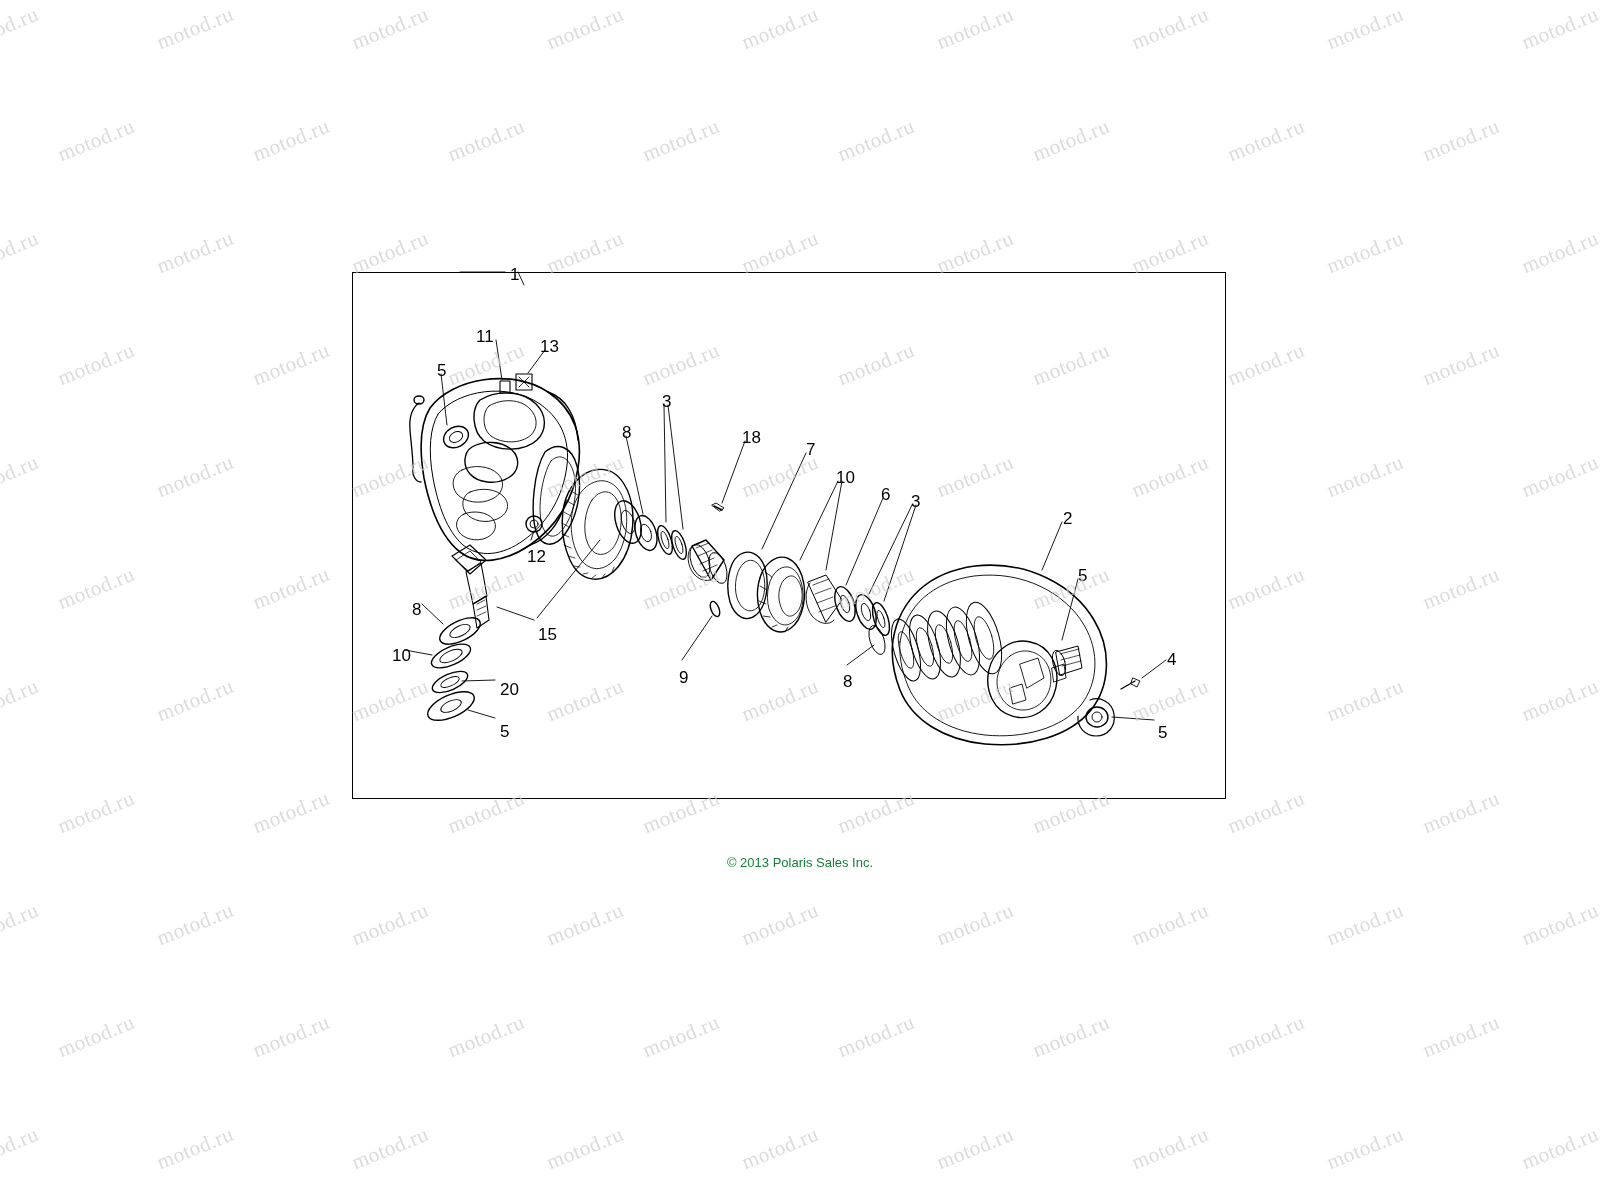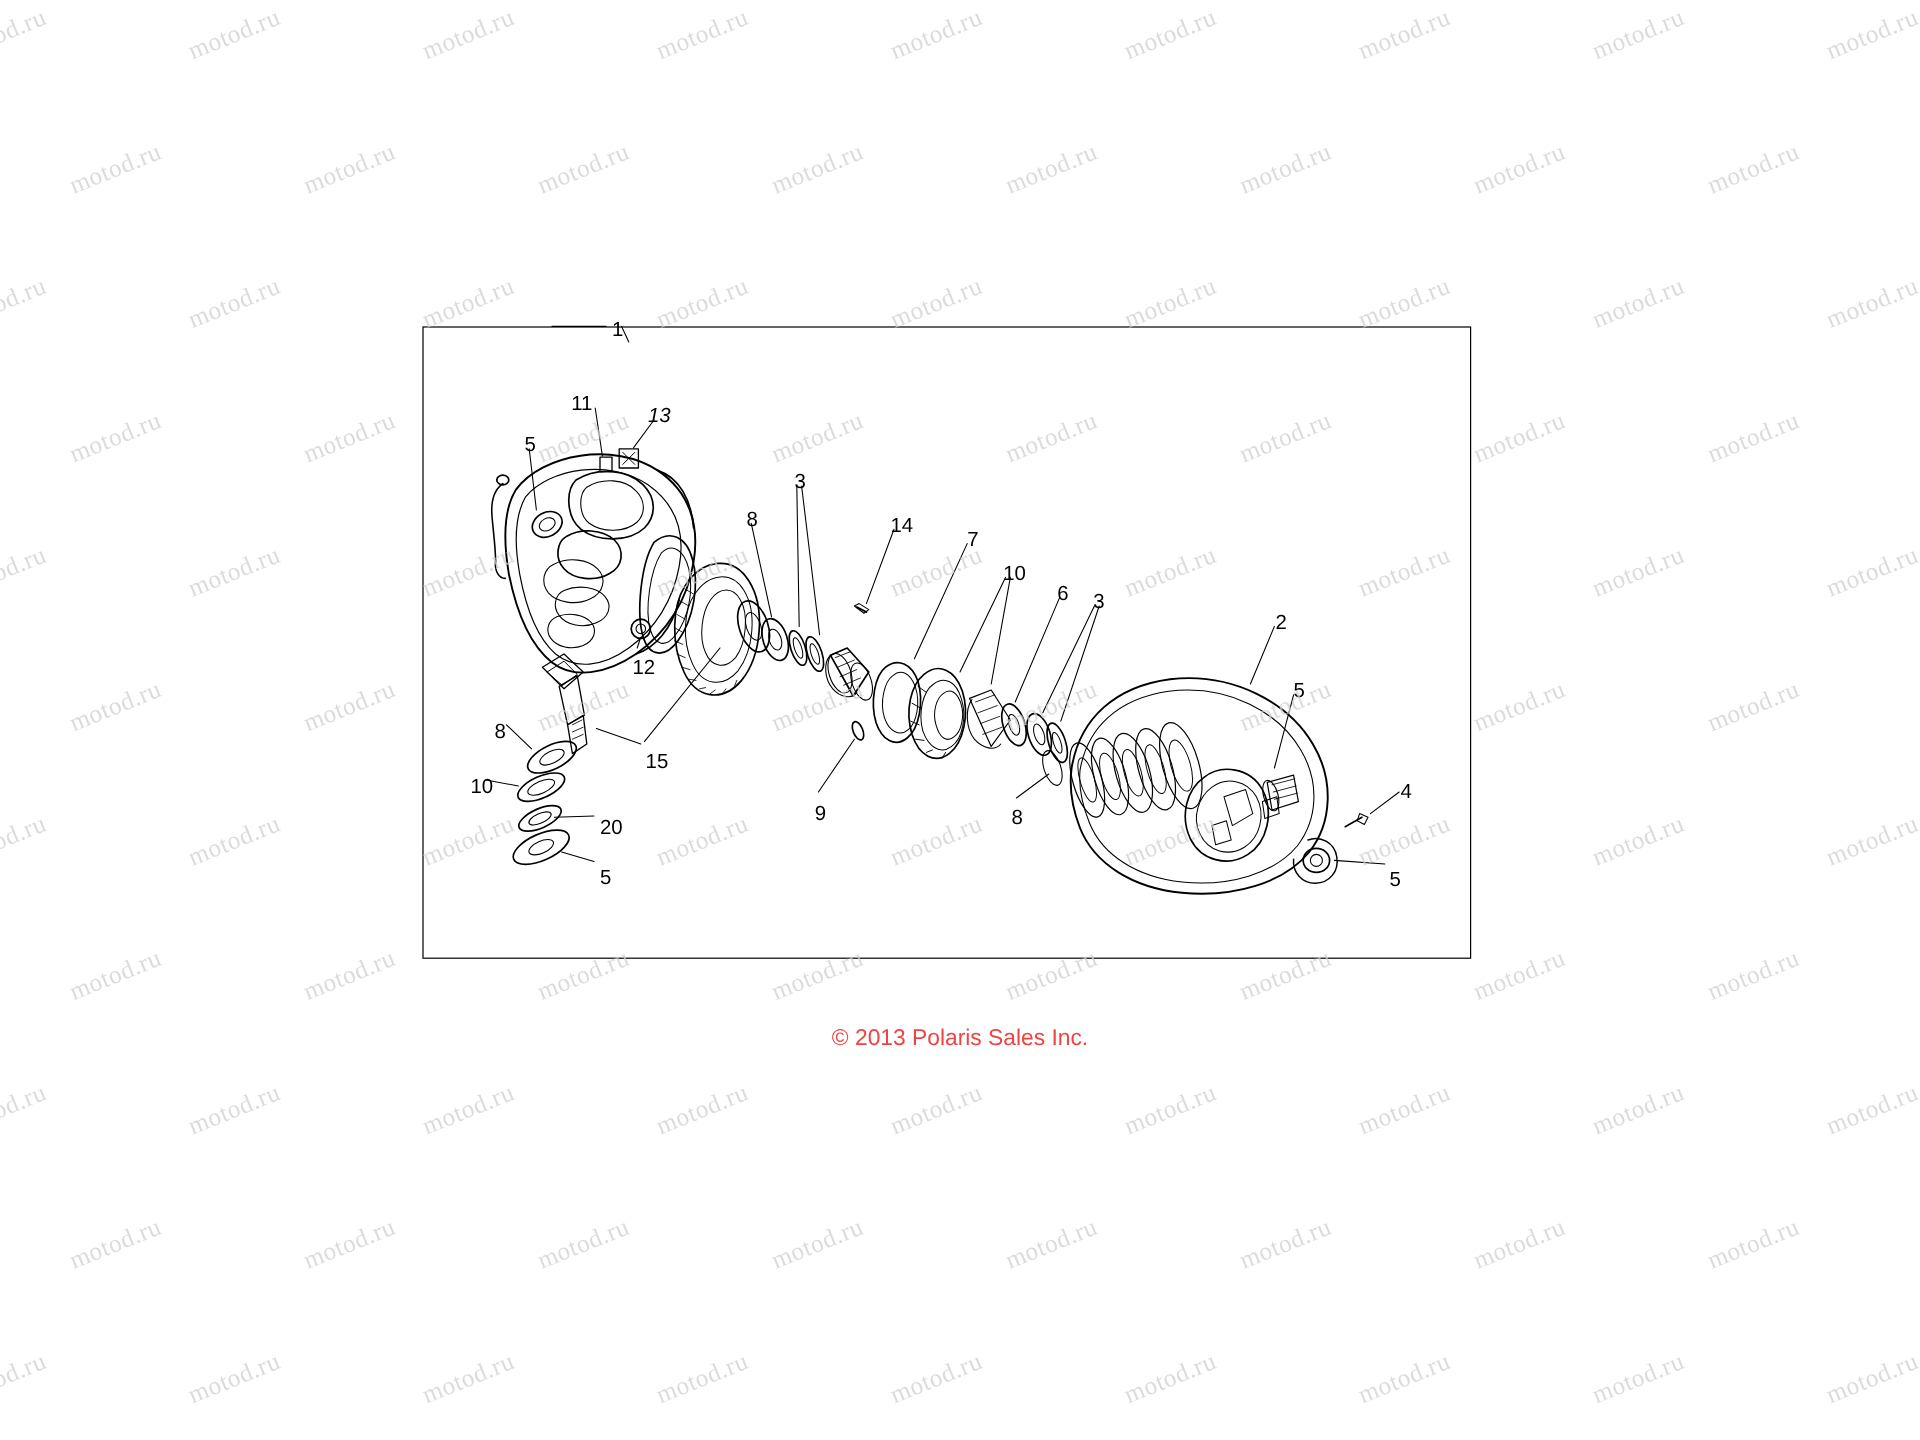--- a/index.html
+++ b/index.html
@@ -73,22 +73,22 @@
     white-space: nowrap;
   }
 
   #copyright {
     position: absolute;
     left: 0;
     top: 855px;
     width: 1600px;
     text-align: center;
     font-family: "Liberation Sans", sans-serif;
-    font-size: 19px;
-    color: #ef4444;
+    font-size: 13px;
+    color: #15803d;
     z-index: 4;
   }
 </style>
 </head>
 <body>
 
 <div id="page">
 
   <div id="watermark-layer">
       <div class="wm" style="left: -40px; top: 16px; color: rgb(207, 207, 207);">motod.ru</div>
@@ -421,25 +421,25 @@
         <path d="M1166 660 L1142 678"></path>
 
         <path d="M1154 720 L1112 717"></path>
       </g>
     </g>
   </svg>
 
   <div id="callouts">
       <div class="callout" style="left: 510px; top: 265px;">1</div>
       <div class="callout" style="left: 476px; top: 327px;">11</div>
-      <div class="callout" style="left: 540px; top: 337px; font-style: italic;">13</div>
+      <div class="callout" style="left: 540px; top: 337px;">13</div>
       <div class="callout" style="left: 437px; top: 361px;">5</div>
       <div class="callout" style="left: 662px; top: 392px;">3</div>
       <div class="callout" style="left: 622px; top: 423px;">8</div>
-      <div class="callout" style="left: 742px; top: 428px;">14</div>
+      <div class="callout" style="left: 742px; top: 428px;">18</div>
       <div class="callout" style="left: 806px; top: 440px;">7</div>
       <div class="callout" style="left: 836px; top: 468px;">10</div>
       <div class="callout" style="left: 881px; top: 485px;">6</div>
       <div class="callout" style="left: 911px; top: 492px;">3</div>
       <div class="callout" style="left: 1063px; top: 509px;">2</div>
       <div class="callout" style="left: 527px; top: 547px;">12</div>
       <div class="callout" style="left: 1078px; top: 566px;">5</div>
       <div class="callout" style="left: 412px; top: 600px;">8</div>
       <div class="callout" style="left: 538px; top: 625px;">15</div>
       <div class="callout" style="left: 392px; top: 646px;">10</div>

